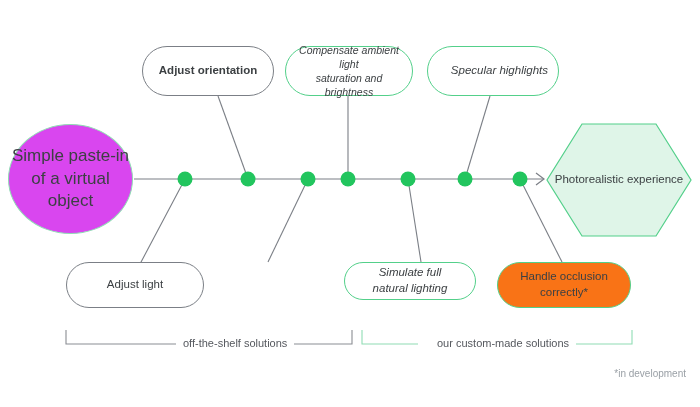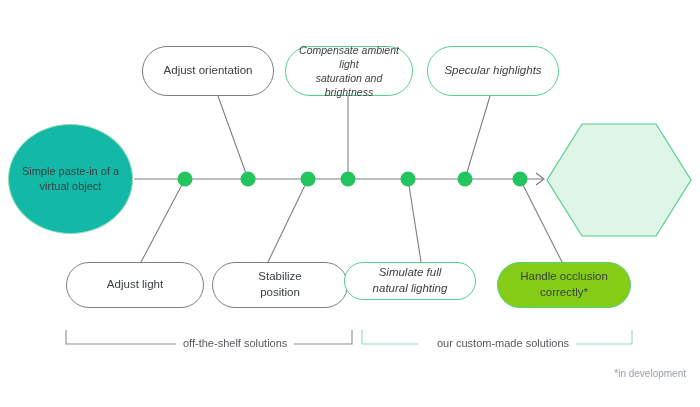--- a/index.html
+++ b/index.html
@@ -41,35 +41,35 @@
     border: 1px solid #7b7f86;
     font-size: 11.5px;
     padding: 4px 10px;
   }
   .pill.green {
     border-color: #53d08a;
     font-style: italic;
   }
   .pill.greenfill {
     border-color: #53d08a;
-    background: #84cc16;
+    background: #f97316;
   }
   .pill .label {
     display: block;
     white-space: pre-line;
   }
   #source-node {
     left: 8px;
     top: 124px;
     width: 125px;
     height: 110px;
     border-radius: 50%;
     border: 1px solid #8fdcb4;
-    background: #14b8a6;
-    font-size: 11px;
+    background: #d946ef;
+    font-size: 17px;
   }
   #goal-node {
     left: 545px;
     top: 122px;
     width: 148px;
     height: 116px;
     font-size: 11.5px;
     background: transparent;
     border: none;
   }
@@ -131,56 +131,54 @@
     <path d="M240,344 L352,344 L352,330" fill="none" stroke="#8a8d93" stroke-width="1.1"></path>
     <path d="M362,330 L362,344 L418,344" fill="none" stroke="#8fdcb4" stroke-width="1.1"></path>
     <path d="M572,344 L632,344 L632,330" fill="none" stroke="#8fdcb4" stroke-width="1.1"></path>
   </svg>
 
   <div class="node" id="source-node">
     <span class="label">Simple paste-in
 of a virtual object</span>
   </div>
 
-  <div class="node pill" style="left:142px; top:46px; width:132px; height:50px;">
+  <div class="node pill" style="left:142px; top:46px; width:132px; height:50px;font-weight:bold;">
     <span class="label">Adjust orientation</span>
   </div>
 
   <div class="node pill green" style="left:285px; top:46px; width:128px; height:50px;">
     <span class="label" style="font-size:10.5px;">Compensate ambient light
 saturation and brightness</span>
   </div>
 
-  <div class="node pill green" style="left:427px; top:46px; width:132px; height:50px;">
+  <div class="node pill green" style="left:427px; top:46px; width:132px; height:50px;justify-content:flex-end;">
     <span class="label">Specular highlights</span>
   </div>
 
   <div class="node pill" style="left:66px; top:262px; width:138px; height:46px;">
     <span class="label">Adjust light</span>
   </div>
 
-  <div class="node pill" style="left:212px; top:262px; width:136px; height:46px;">
-    <span class="label">Stabilize
-position</span>
-  </div>
 
   <div class="node pill green" style="left:344px; top:262px; width:132px; height:38px;">
     <span class="label">Simulate full
 natural lighting</span>
   </div>
 
   <div class="node pill greenfill" style="left:497px; top:262px; width:134px; height:46px;">
     <span class="label">Handle occlusion
 correctly*</span>
   </div>
 
   <div class="node" id="goal-node">
     <svg class="hexbg" viewBox="0 0 148 116">
       <polygon points="37,2 111,2 146,58 111,114 37,114 2,58" fill="#dff5e8" stroke="#53d08a" stroke-width="1.2"></polygon>
     </svg>
+    <span class="label">Photorealistic
+experience</span>
   </div>
 
   <span class="legend-label" style="left:176px; top:337px;">off-the-shelf solutions</span>
   <span class="legend-label" style="left:416px; top:337px;margin-left:14px;">our custom-made solutions</span>
 
   <span id="footnote">*in development</span>
 
 </div>
 
 </body></html>

